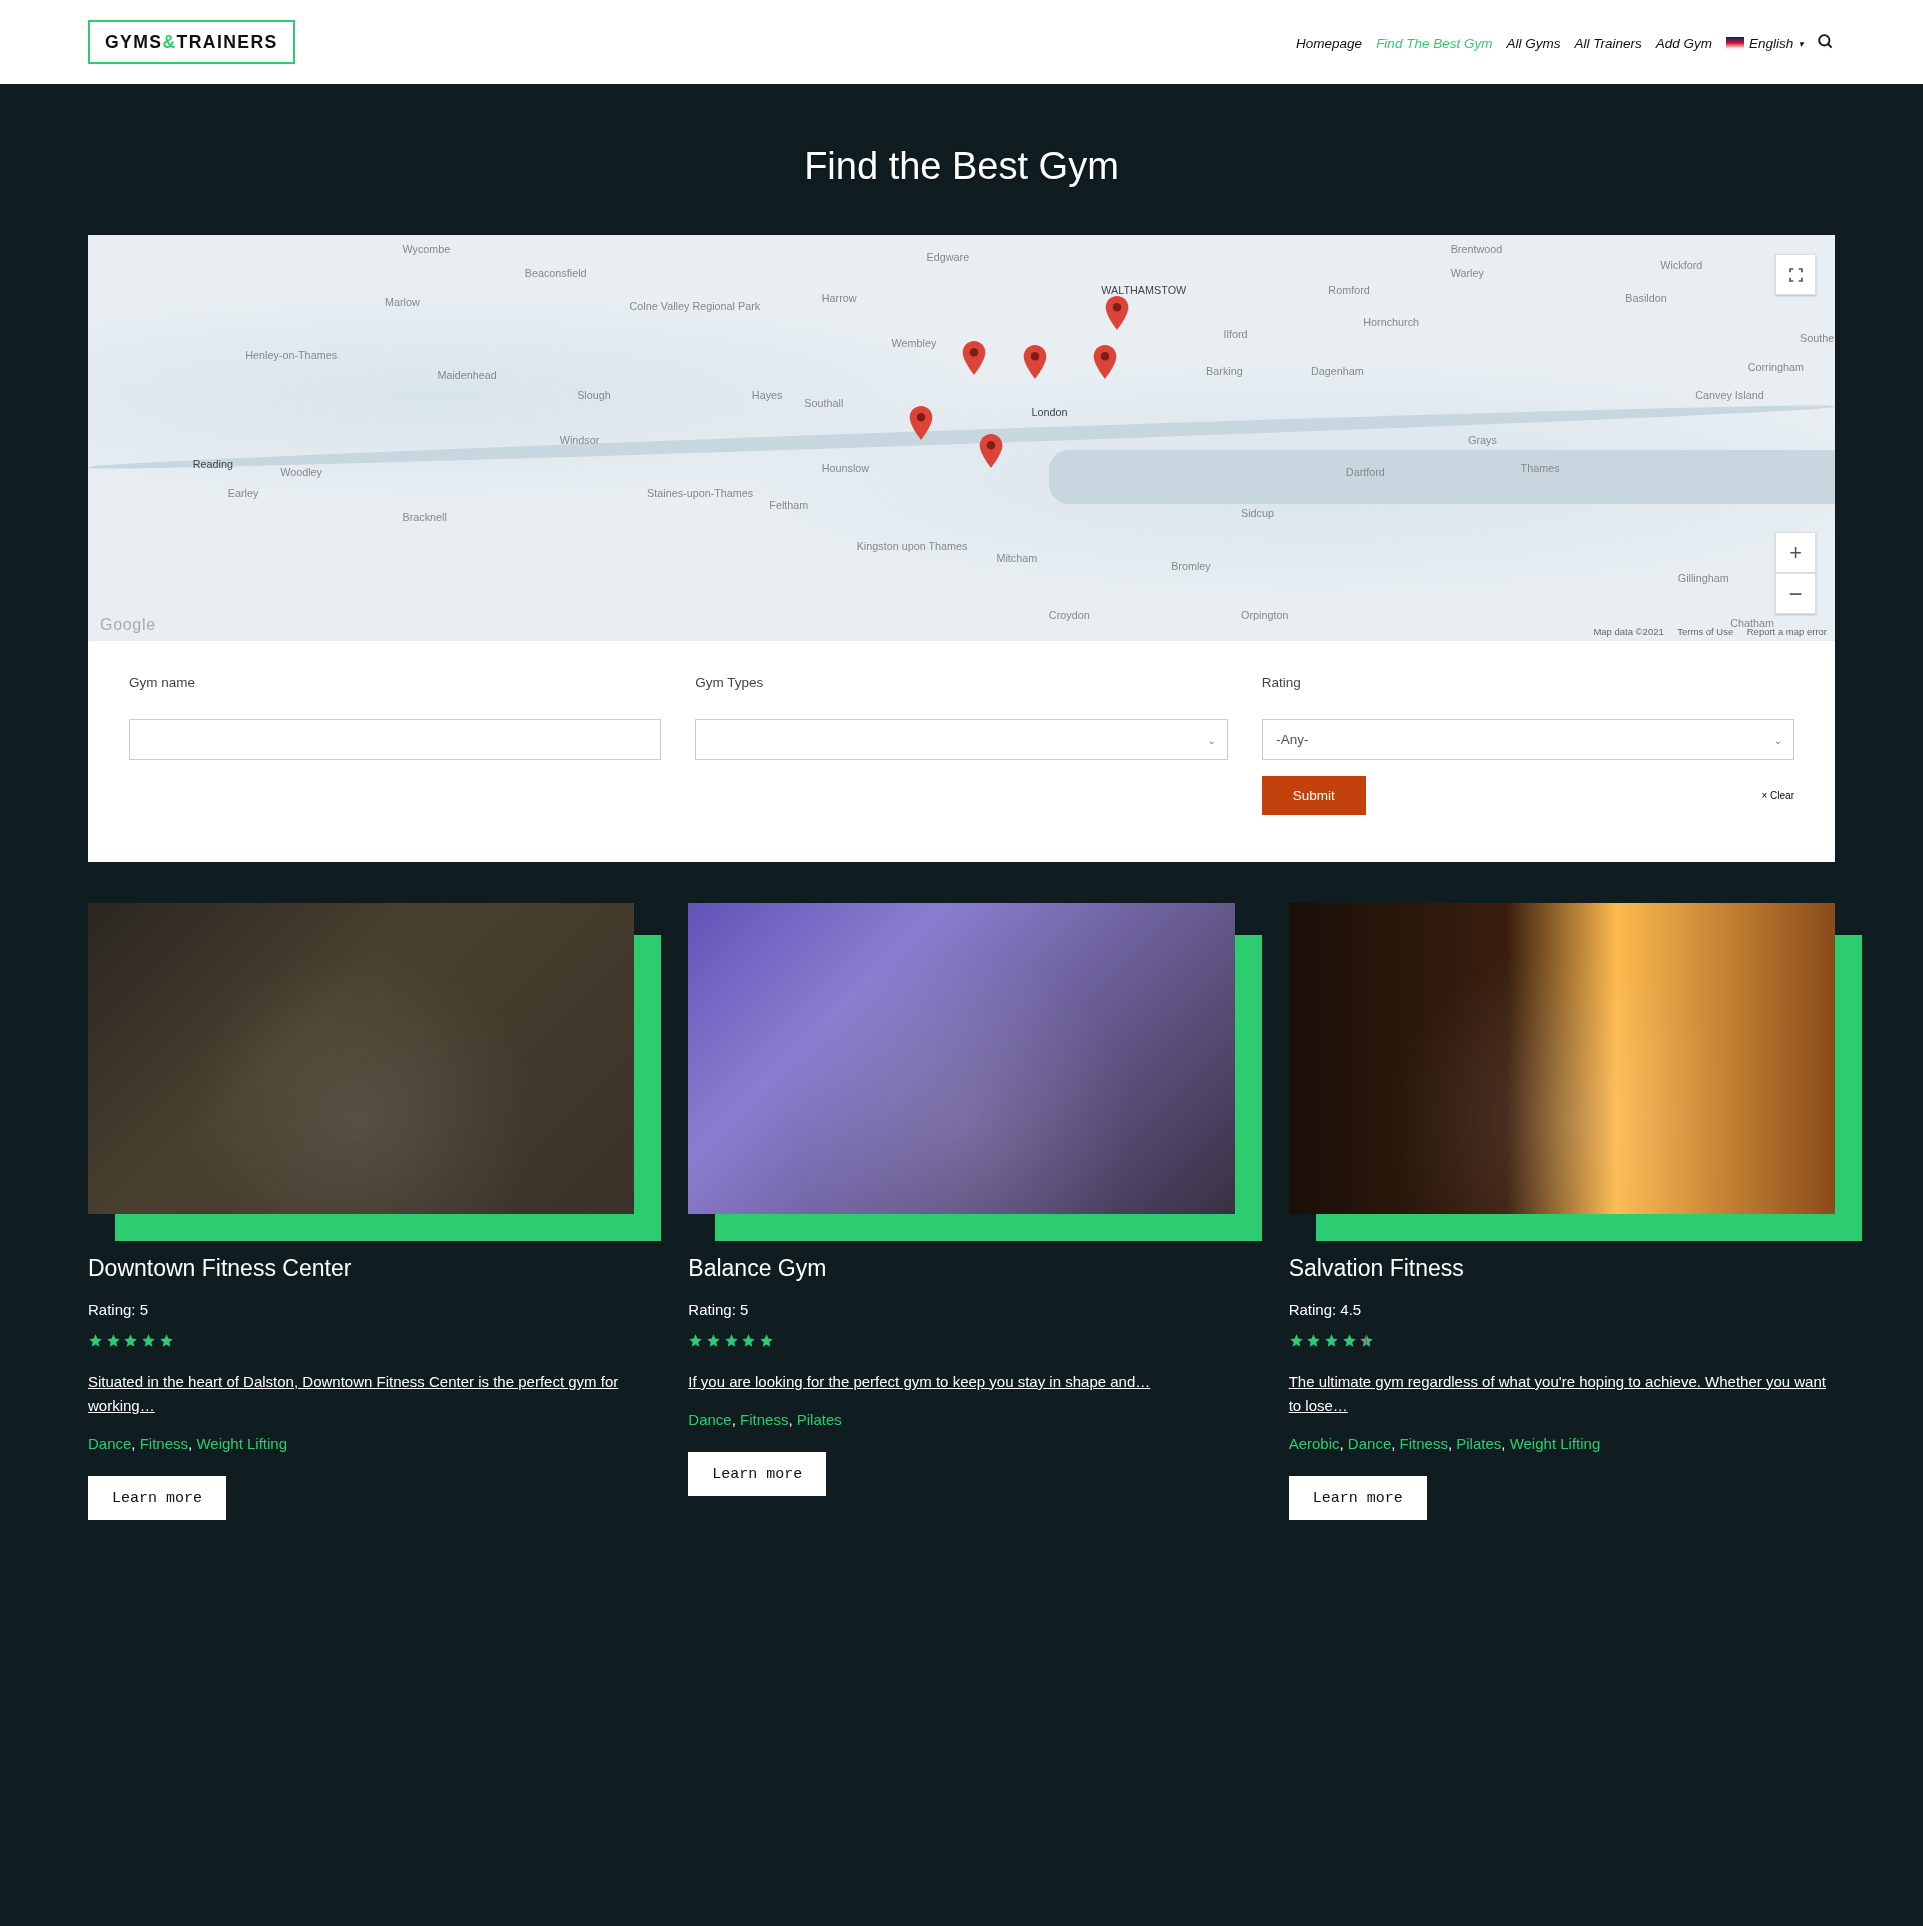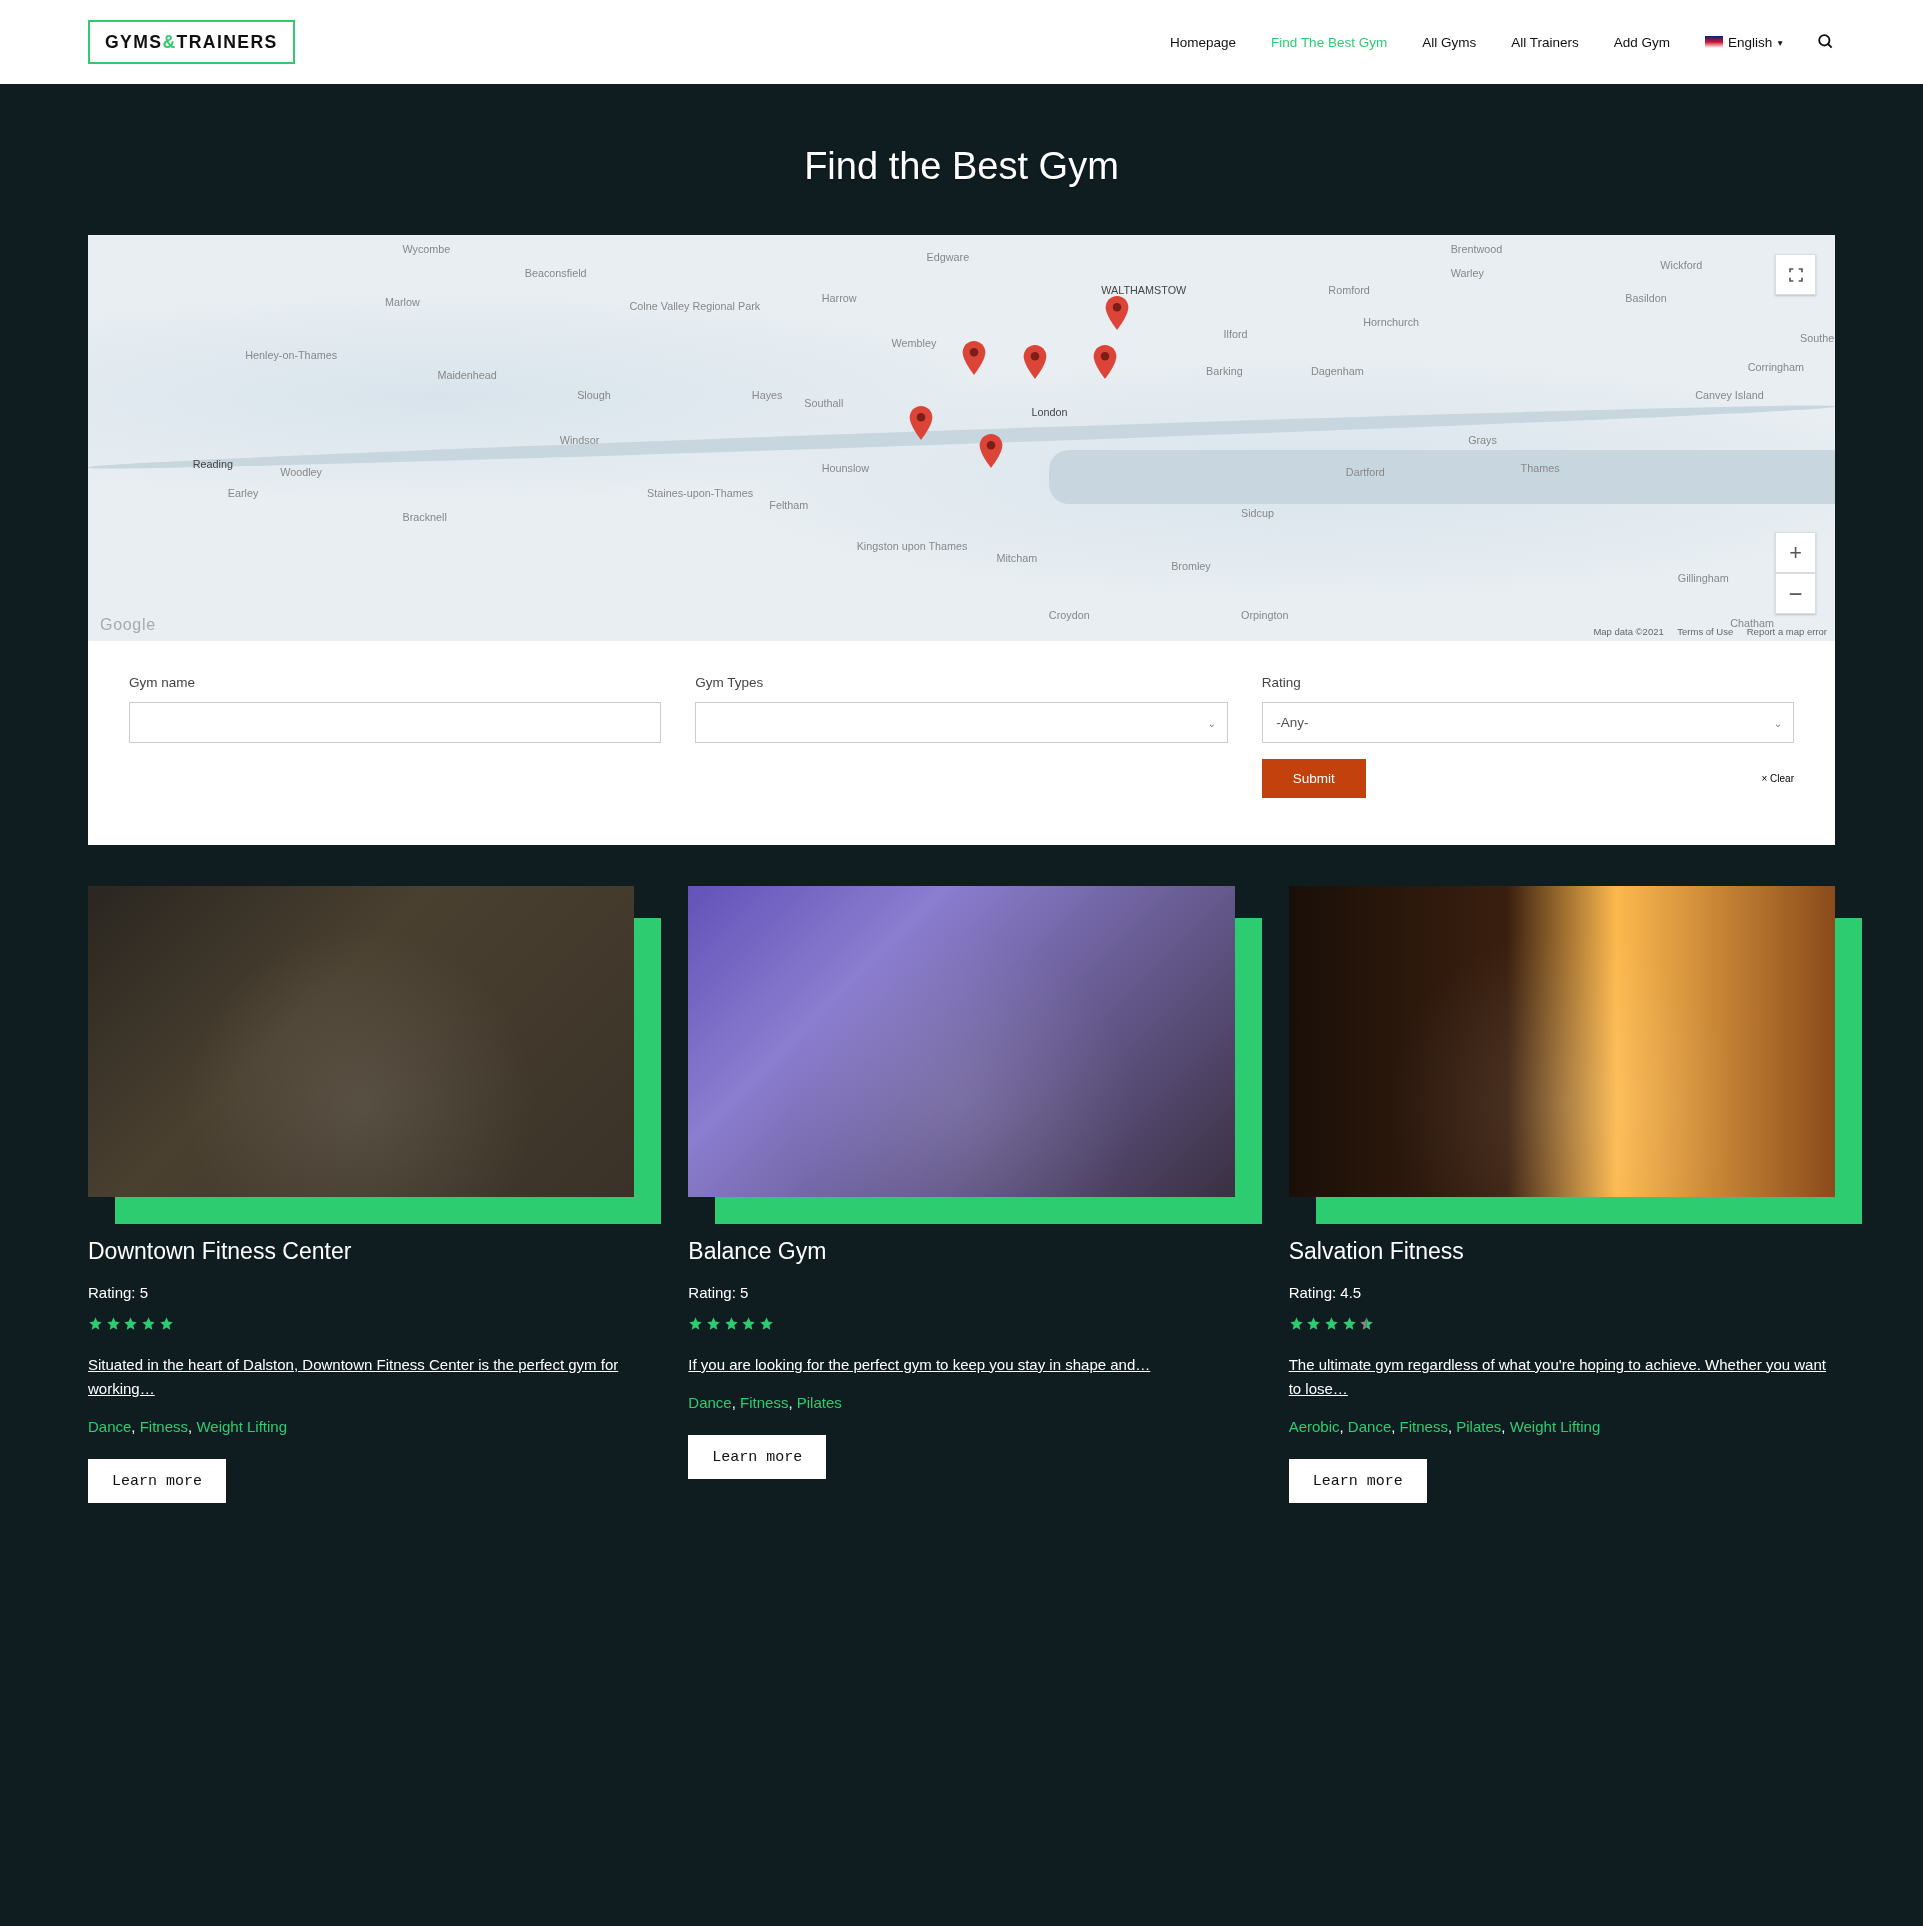--- a/index.html
+++ b/index.html
@@ -3,21 +3,21 @@
 <meta charset="utf-8">
 <style>
 * { margin: 0; padding: 0; box-sizing: border-box; }
 body { font-family: -apple-system, BlinkMacSystemFont, 'Segoe UI', Arial, sans-serif; background: #0f1d21; color: #fff; }
 
 
 .header { background: #fff; padding: 20px 88px; display: flex; justify-content: space-between; align-items: center; }
 .logo { border: 2px solid #2ecc71; padding: 9.5px 15px; }
 .logo-text { font-size: 17.6px; font-weight: 700; letter-spacing: 1.4px; color: #111; }
 .logo-amp { color: #2ecc71; }
-.nav { display: flex; align-items: center; gap: 35px; }
+.nav { display: flex; align-items: flex-end; gap: 14px; font-style: italic; }
 .nav-item { color: #111; font-size: 13.5px; font-weight: 500; cursor: pointer; text-decoration: none; }
 .nav-item.active { color: #2ecc71; }
 .lang { display: flex; align-items: center; gap: 5.4px; color: #111; font-size: 13.5px; font-weight: 500; cursor: pointer; }
 .flag { width: 17.6px; height: 12px; background: linear-gradient(180deg, #00247d 0%, #cf142b 50%, #fff 100%); position: relative; }
 .chev { font-size: 9.5px; color: #111; }
 .search-icon { width: 17.6px; height: 17.6px; cursor: pointer; }
 .search-icon svg { width: 100%; height: 100%; stroke: #111; fill: none; stroke-width: 2.5; }
 
 
 .page-title { text-align: center; font-size: 38px; font-weight: 400; padding: 61px 0 47px; text-shadow: 0 1.4px 2.7px rgba(0,0,0,0.4); }
@@ -41,21 +41,21 @@
 .zoom-in { bottom: 68px; right: 19px; width: 41px; height: 41px; font-size: 21.7px; font-weight: 400; }
 .zoom-out { bottom: 27px; right: 19px; width: 41px; height: 41px; font-size: 24px; font-weight: 400; }
 .map-attr { position: absolute; bottom: 4px; right: 8px; font-size: 9.5px; color: #666; display: flex; gap: 13.5px; }
 .map-attr span { cursor: pointer; }
 .google-logo { position: absolute; bottom: 6.8px; left: 12px; font-size: 16px; color: #aaa; font-weight: 500; letter-spacing: 0.7px; }
 
 
 .filters { padding: 34px 41px 47px; display: flex; gap: 34px; color: #333; }
 .filter-col { flex: 1; }
 .filter-col.wide { display: flex; flex-direction: column; }
-.filter-label { font-size: 13.5px; margin-bottom: 12px; color: #444; }
+.filter-label { font-size: 13.5px; margin-bottom: 29px; color: #444; }
 .input, .select { width: 100%; height: 41px; border: 0.7px solid #ccc; font-size: 13.5px; padding: 0 13.5px; background: #fff; color: #555; appearance: none; cursor: pointer; }
 .input { cursor: text; }
 .select-wrap { position: relative; }
 .select-arrow { position: absolute; right: 12px; top: 50%; transform: translateY(-50%); font-size: 9.5px; color: #777; pointer-events: none; }
 .filter-actions { display: flex; justify-content: space-between; align-items: center; margin-top: 16px; }
 .submit-btn { background: #c2410c; color: #fff; border: none; padding: 12px 31px; font-size: 13.5px; cursor: pointer; }
 .clear-btn { background: none; border: none; color: #000000; font-size: 10px; cursor: pointer; }
 
 
 .cards { display: flex; gap: 54px; padding: 41px 88px 54px; }

